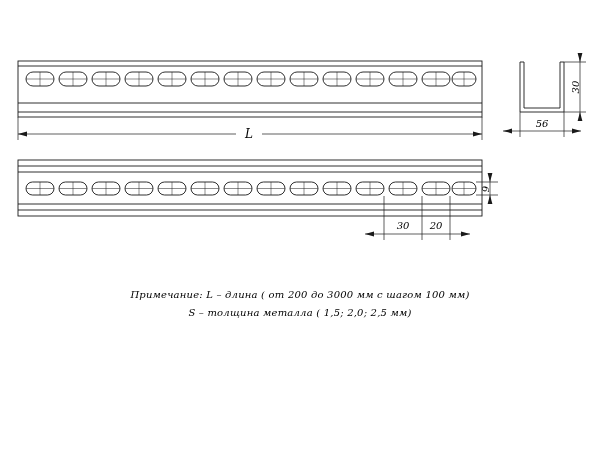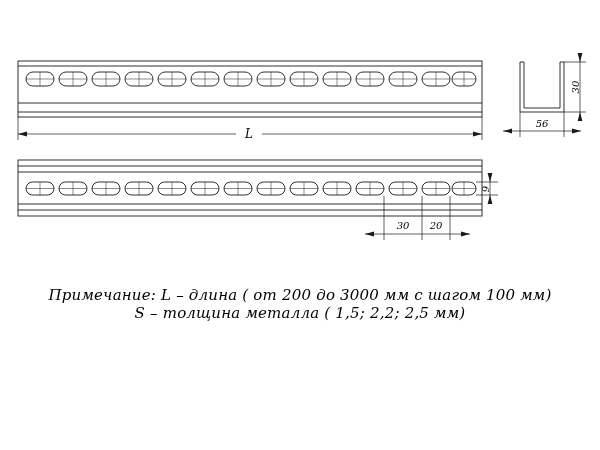--- a/index.html
+++ b/index.html
@@ -26,21 +26,21 @@
     height: 450px;
   }
   .note-block {
     position: absolute;
     left: 0;
     top: 286px;
     width: 600px;
     text-align: center;
     font-family: "DejaVu Serif", serif;
     font-style: italic;
-    font-size: 15px;
+    font-size: 10px;
     color: #000;
     line-height: 18px;
     letter-spacing: 0.2px;
   }
   .note-line {
     display: block;
     white-space: pre;
   }
 </style>
 </head>
@@ -268,16 +268,16 @@
       <line x1="503" y1="131" x2="520" y2="131" marker-start="url(#arrR)"></line>
       <line x1="520" y1="131" x2="564" y2="131"></line>
       <line x1="564" y1="131" x2="581" y2="131" marker-end="url(#arrL)"></line>
     </g>
     <text x="576" y="87" text-anchor="middle" dominant-baseline="middle" font-family="DejaVu Serif, serif" font-style="italic" font-size="10" fill="#000" transform="rotate(-90 576 87)">30</text>
     <text x="542" y="127" text-anchor="middle" font-family="DejaVu Serif, serif" font-style="italic" font-size="10" fill="#000">56</text>
   </svg>
 
   <div class="note-block">
     <span class="note-line">Примечание: L – длина ( от 200 до 3000 мм с шагом 100 мм)</span>
-    <span class="note-line">S – толщина металла ( 1,5; 2,2; 2,5 мм)</span>
+    <span class="note-line">S – толщина металла ( 1,5; 2,0; 2,5 мм)</span>
   </div>
 
 </div>
 
 </body></html>

